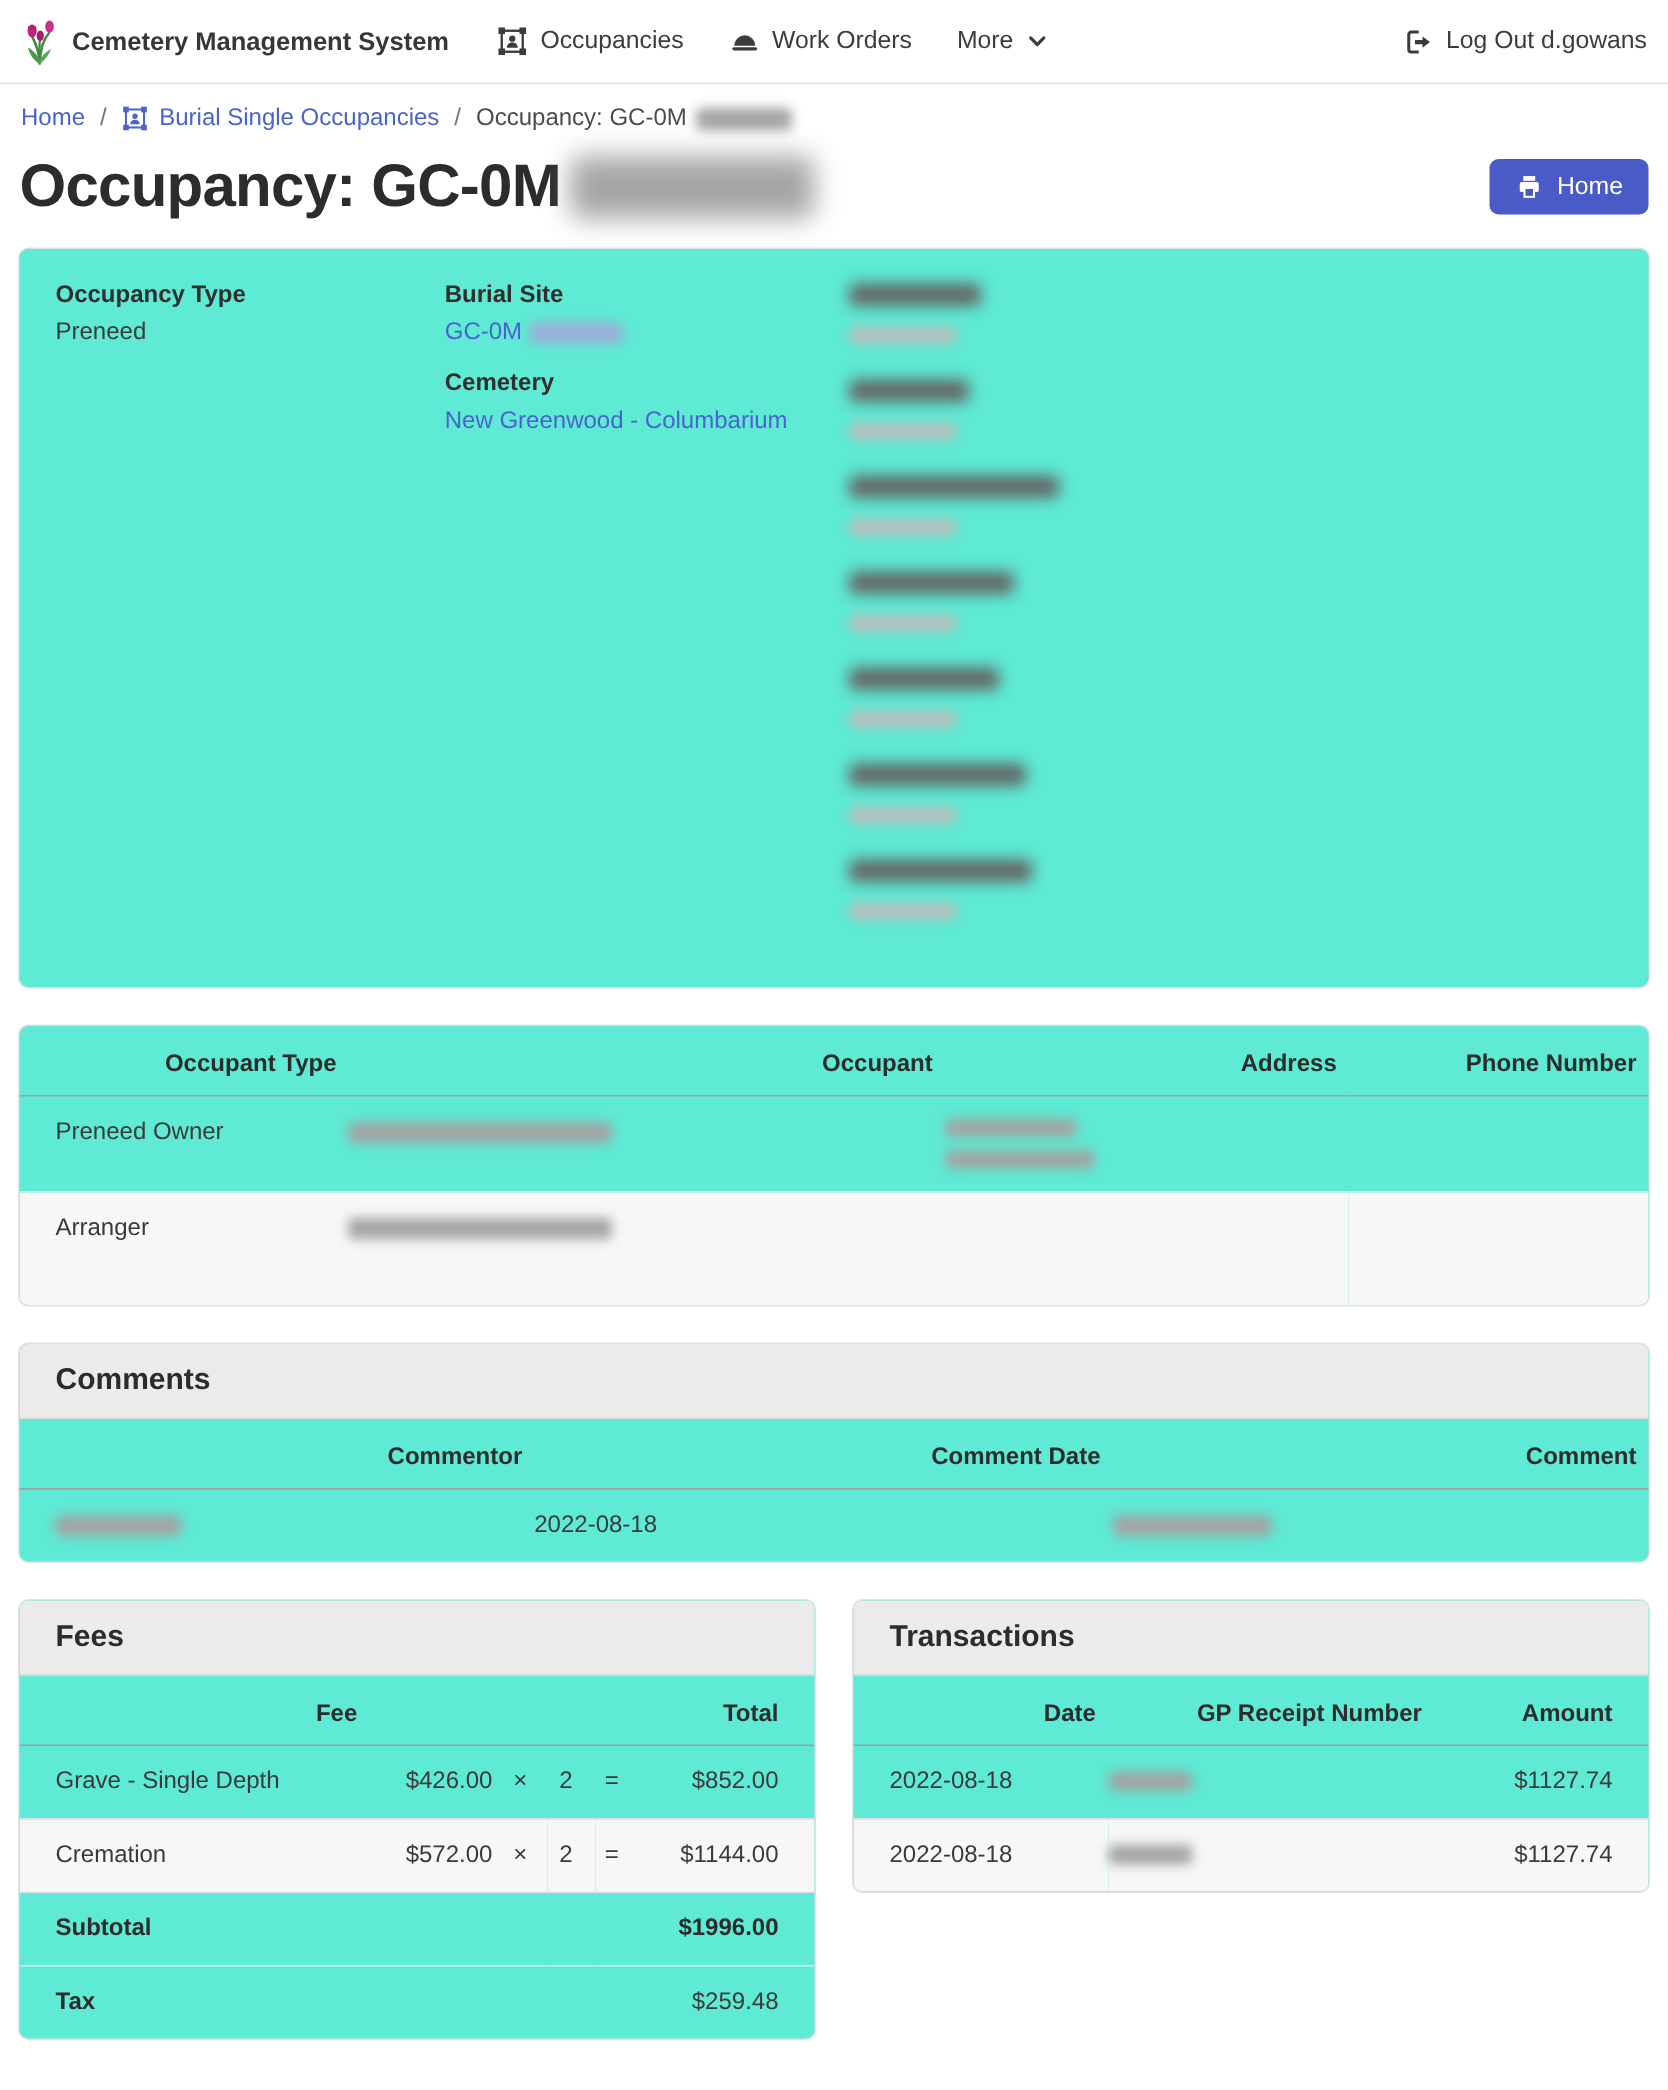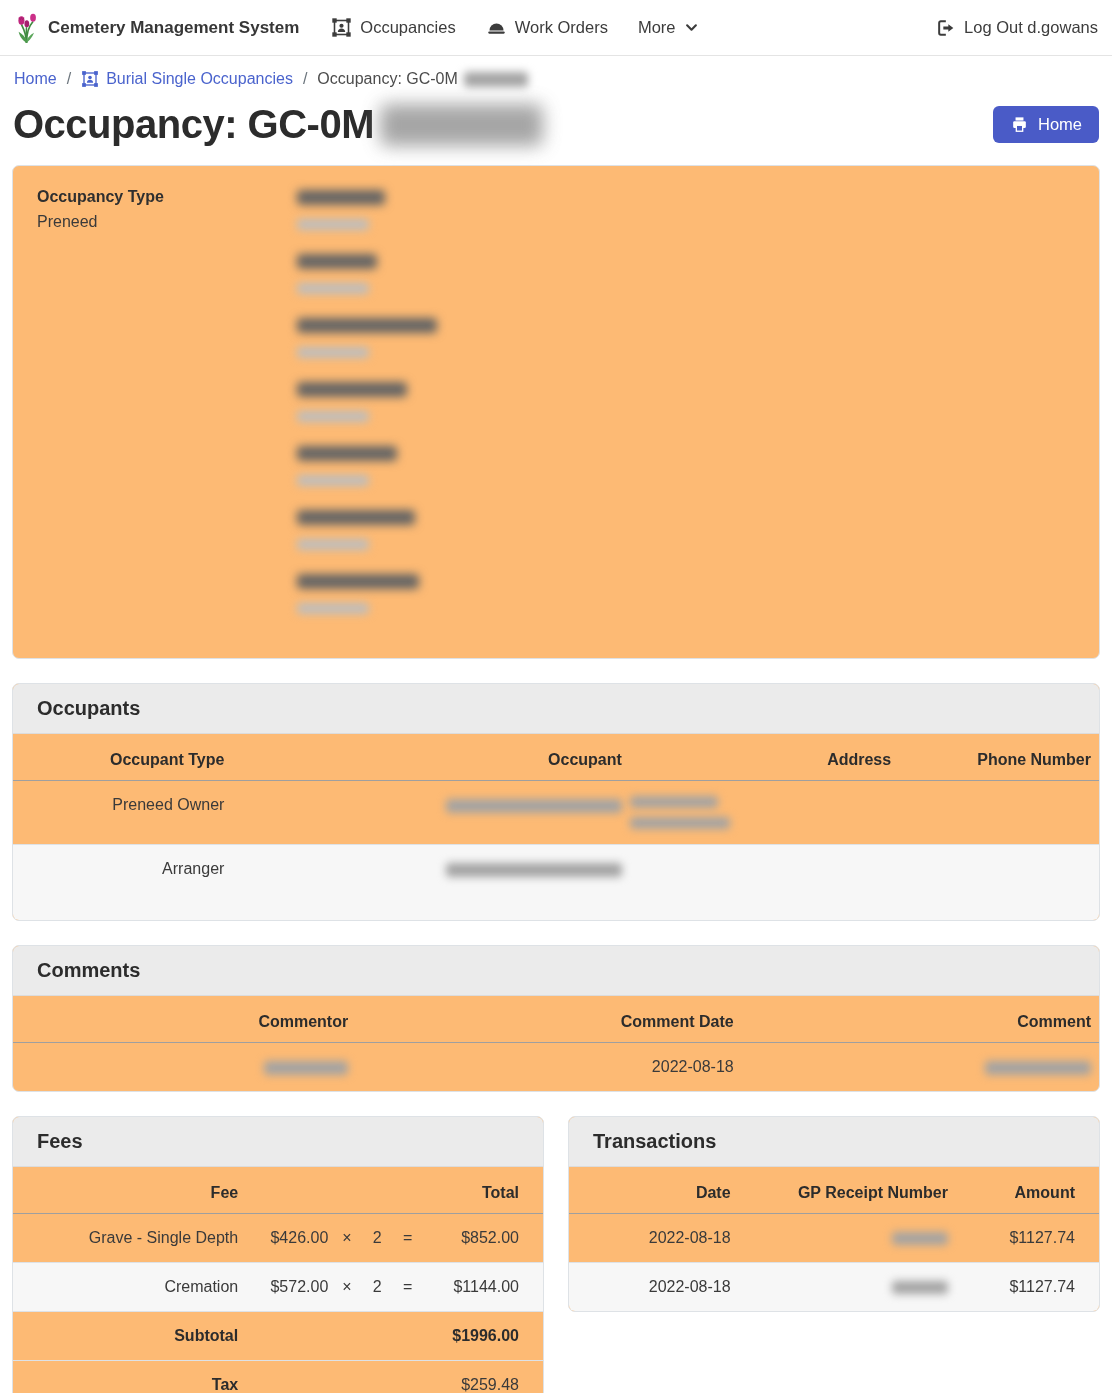--- a/index.html
+++ b/index.html
@@ -53,21 +53,21 @@
   }
   .page-title{font-size:40px;font-weight:600;color:#2c2c2c;display:flex;align-items:center;gap:6px;margin:0;letter-spacing:-0.5px;}
   .btn-print{
     display:flex;align-items:center;gap:9px;
     background:var(--primary);color:#fff;border:none;border-radius:6px;
     padding:9px 17px;font-size:16.5px;cursor:pointer;
     font-family:inherit;
   }
 
   
-  .card{border:1px solid var(--border);border-radius:7px;margin:0 12px 24px 12px;background:#fdba74;overflow:hidden;}
+  .card{border:1px solid var(--border);border-radius:7px;margin:0 12px 24px 12px;background:#5eead4;overflow:hidden;}
   .card-header{
     background:var(--card-head-bg);
     border-bottom:1px solid #dcdcdc;
     padding:13px 24px;font-size:20px;font-weight:bold;color:#2c2c2c;
   }
 
   
   .detail-grid{display:grid;grid-template-columns:25% 26% 26% 23%;padding:22px 24px;align-items:start;}
   .fv{margin-bottom:16px;}
   .fv .flabel{font-weight:bold;margin-bottom:7px;}
@@ -95,21 +95,21 @@
   .rpair{margin-bottom:19px;}
   .rpair .rl{margin-bottom:9px;}
   .addr-lines{display:flex;flex-direction:column;gap:9px;}
 
   
   table.tbl{width:100%;border-collapse:collapse;}
   .tbl th{
     text-align:right;font-weight:bold;color:#2c2c2c;
     padding:17px 8px 11px 0;border-bottom:1px solid var(--head-border);
   }
-  .tbl td{padding:15px 8px 15px 0;vertical-align:top;color:#3a3a3a;text-align:right;}
+  .tbl td{padding:15px 8px 15px 0;vertical-align:top;color:#3a3a3a;}
   .tbl tbody tr + tr td{border-top:1px solid var(--border);}
   .tbl .first{padding-left:24px;}
   .tbl tr.striped{background:var(--stripe);}
   .tbl .num{text-align:right;}
   .tbl .ctr{text-align:center;}
   .tbl .last{padding-right:24px;}
   .tbl .bold{font-weight:bold;color:#2c2c2c;}
   td.pad-tall{padding-bottom:42px;}
 
   
@@ -231,23 +231,40 @@
 <div class="card">
   <div class="detail-grid">
 
     <div>
       <div class="fv">
         <div class="flabel">Occupancy Type</div>
         <div class="fvalue">Preneed</div>
       </div>
     </div>
 
-
-
     <div>
+      <div class="fv">
+        <div class="flabel">Burial Site</div>
+        <div class="fvalue">
+          <a class="app-link">
+            <span>GC-0M</span>
+            <span class="redact linkish w-site"></span>
+          </a>
+        </div>
+      </div>
+      <div class="fv">
+        <div class="flabel">Cemetery</div>
+        <div class="fvalue">
+          <a class="app-link">New Greenwood - Columbarium</a>
+        </div>
+      </div>
+    </div>
+
+
+    <div>
       <div class="rpair">
         <div class="rl"><span class="redact dark lw1"></span></div>
         <div><span class="redact light vw"></span></div>
       </div>
       <div class="rpair">
         <div class="rl"><span class="redact dark lw2"></span></div>
         <div><span class="redact light vw"></span></div>
       </div>
       <div class="rpair">
         <div class="rl"><span class="redact dark lw3"></span></div>
@@ -267,21 +284,20 @@
       </div>
       <div class="rpair">
         <div class="rl"><span class="redact dark lw7"></span></div>
         <div><span class="redact light vw"></span></div>
       </div>
     </div>
   </div>
 </div>
 
 <div class="card">
-  <div class="card-header">Occupants</div>
   <table class="tbl">
     <thead>
       <tr>
         <th class="first occ-c1">Occupant Type</th>
         <th class="occ-c2">Occupant</th>
         <th class="occ-c3">Address</th>
         <th class="occ-c4">Phone Number</th>
       </tr>
     </thead>
     <tbody>

